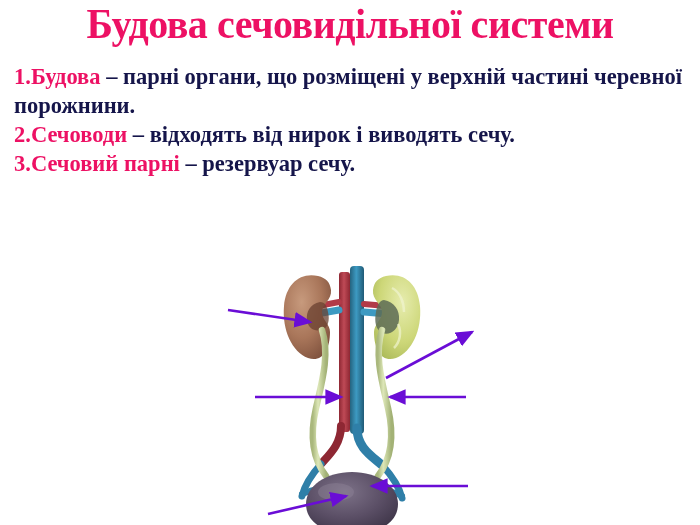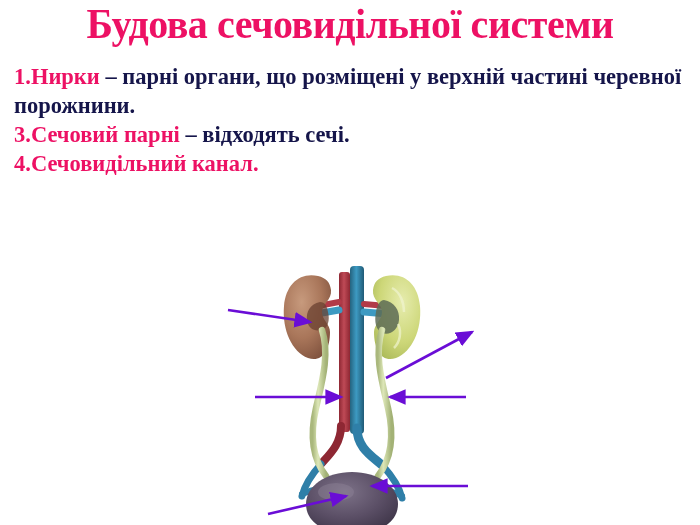--- a/index.html
+++ b/index.html
@@ -70,31 +70,31 @@
   }
 </style>
 </head>
 <body>
 
 <div id="slide-title">Будова сечовидільної системи</div>
 
 <div id="bullet-list">
 
   <div class="line">
-    <span class="term">1.</span><span class="term">Нирки</span><span class="rest"> – парні органи, що розміщені у верхній частині черевної порожнини.</span>
+    <span class="term">1.</span><span class="term">Будова</span><span class="rest"> – парні органи, що розміщені у верхній частині черевної порожнини.</span>
   </div>
 
-
   <div class="line">
-    <span class="term">3.</span><span class="term">Сечовий парні</span><span class="rest"> – відходять сечі.</span>
+    <span class="term">2.</span><span class="term">Сечоводи</span><span class="rest"> – відходять від нирок і виводять сечу.</span>
   </div>
 
   <div class="line">
-    <span class="term">4.</span><span class="term">Сечовидільний канал.</span><span class="rest"></span>
+    <span class="term">3.</span><span class="term">Сечовий парні</span><span class="rest"> – резервуар сечу.</span>
   </div>
+
 
 
 </div>
 
 <div id="diagram">
 
   <svg id="anatomy-svg" width="700" height="267" viewBox="0 0 700 267">
     <defs>
       <radialGradient id="gradKidneyL" cx="38%" cy="32%" r="78%">
         <stop offset="0%" stop-color="#c79a7d"></stop>

